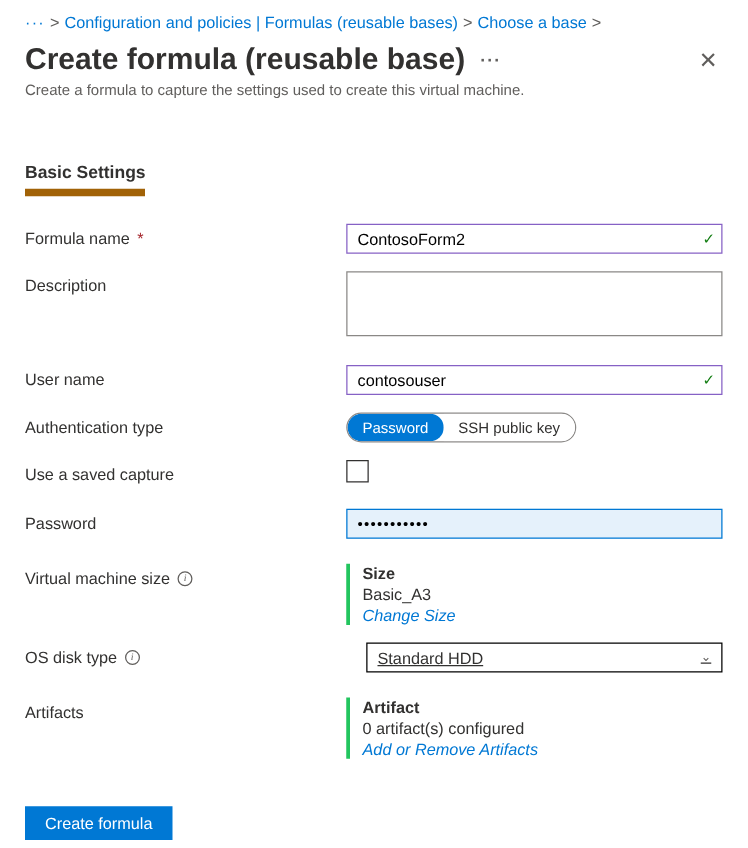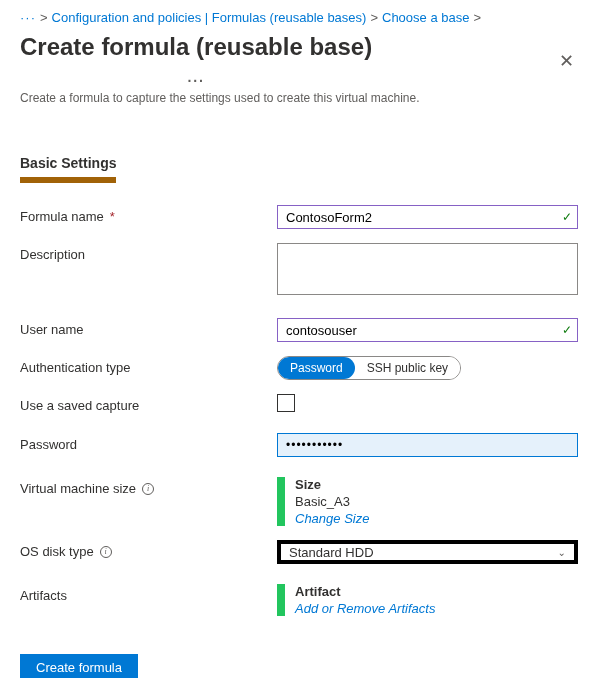--- a/index.html
+++ b/index.html
@@ -4,21 +4,21 @@
 <style>
   * { box-sizing: border-box; margin: 0; padding: 0; font-family: "Segoe UI", -apple-system, sans-serif; }
   body { background: #fff; color: #323130; font-size: 13px; width: 598px; padding: 10px 20px 20px 20px; }
   
   .breadcrumb { display: flex; align-items: center; gap: 4px; font-size: 13px; margin-bottom: 8px; flex-wrap: wrap; }
   .breadcrumb .link { color: #0078d4; cursor: pointer; }
   .breadcrumb .sep { color: #605e5c; }
   .breadcrumb .dots { color: #0078d4; cursor: pointer; letter-spacing: 1px; }
   
   .header-row { display: flex; align-items: center; justify-content: space-between; }
-  .title { font-size: 24px; font-weight: 600; color: #323130; display: flex; align-items: center; gap: 12px; flex-direction: column; }
+  .title { font-size: 24px; font-weight: 600; color: #323130; display: flex; align-items: center; gap: 12px; }
   .title .more { font-size: 14px; color: #605e5c; cursor: pointer; letter-spacing: 1px; }
   .close-x { font-size: 18px; font-weight: 300; color: #605e5c; cursor: pointer; padding: 4px; }
   .subtitle { color: #605e5c; font-size: 12px; margin-top: 2px; margin-bottom: 30px; }
   
   .tabs { display: flex; gap: 24px; border-bottom: none; margin-bottom: 22px; }
   .tab { font-size: 14px; padding-bottom: 6px; cursor: pointer; color: #323130; }
   .tab.active { font-weight: 600; border-bottom: 6px solid #a16207; margin-top: 20px; }
   
   .form-row { display: flex; align-items: flex-start; margin-bottom: 14px; }
   .form-label { width: 257px; flex-shrink: 0; font-size: 13px; color: #323130; padding-top: 4px; display: flex; align-items: center; gap: 6px; }
@@ -34,26 +34,26 @@
   .textarea { width: 100%; height: 52px; border: 1px solid #8a8886; padding: 4px 8px; font-size: 13px; resize: none; }
   
   .pill-group { display: inline-flex; border: 1px solid #8a8886; border-radius: 14px; overflow: hidden; height: 24px; }
   .pill { padding: 2px 12px; font-size: 12px; cursor: pointer; display: flex; align-items: center; background: #fff; }
   .pill.active { background: #0078d4; color: #fff; border-radius: 12px; }
   
   .checkbox { width: 18px; height: 18px; border: 1px solid #323130; cursor: pointer; background: #fff; }
   
   .password-input { width: 100%; height: 24px; border: 1px solid #0078d4; background: #e5f1fb; padding: 2px 8px; font-size: 12px; letter-spacing: 1px; }
   
-  .accent-block { border-left: 8px solid #22c55e; padding-left: 10px; }
+  .accent-block { border-left: 3px solid #22c55e; padding-left: 10px; }
   .accent-block .head { font-weight: 600; font-size: 13px; }
   .accent-block .body { font-size: 13px; margin-top: 2px; }
   .link-text { color: #0078d4; cursor: pointer; font-size: 13px; margin-top: 2px; display: block; font-style: italic; }
   
-  .select { width: 100%; height: 24px; border: 4px solid #000000; padding: 2px 8px; font-size: 13px; display: flex; justify-content: space-between; align-items: center; cursor: pointer; background: #fff; }
+  .select { width: 100%; height: 24px; border: 1px solid #000000; padding: 2px 8px; font-size: 13px; display: flex; justify-content: space-between; align-items: center; cursor: pointer; background: #fff; text-decoration: underline; }
   .select .chev { font-size: 10px; color: #605e5c; }
   
   .submit-btn { background: #0078d4; color: #ffffff; border: none; padding: 6px 16px; font-size: 13px; cursor: pointer; margin-top: 24px; }
 </style>
 </head>
 <body>
 
 
 
 <div class="breadcrumb">
@@ -135,38 +135,39 @@
   </div>
   <div class="form-control">
     <div class="accent-block">
       <div class="head">Size</div>
       <div class="body">Basic_A3</div>
       <span class="link-text">Change Size</span>
     </div>
   </div>
 </div>
 
-<div class="form-row" style="">
+<div class="form-row" style="gap:16px;">
   <div class="form-label">
     <span>OS disk type</span>
     <span class="info-icon">i</span>
   </div>
   <div class="form-control">
     <div class="select">
       <span>Standard HDD</span>
       <span class="chev">⌄</span>
     </div>
   </div>
 </div>
 
 <div class="form-row" style="margin-top:20px;">
   <div class="form-label">Artifacts</div>
   <div class="form-control">
     <div class="accent-block">
       <div class="head">Artifact</div>
+      <div class="body">0 artifact(s) configured</div>
       <span class="link-text">Add or Remove Artifacts</span>
     </div>
   </div>
 </div>
 
 <button class="submit-btn">Create formula</button>
 
 
 
 

